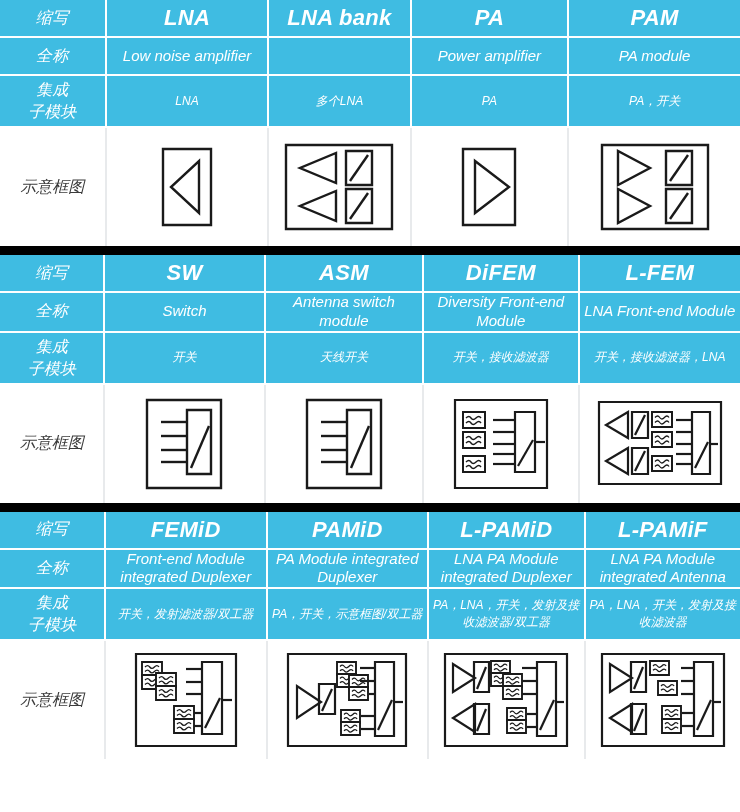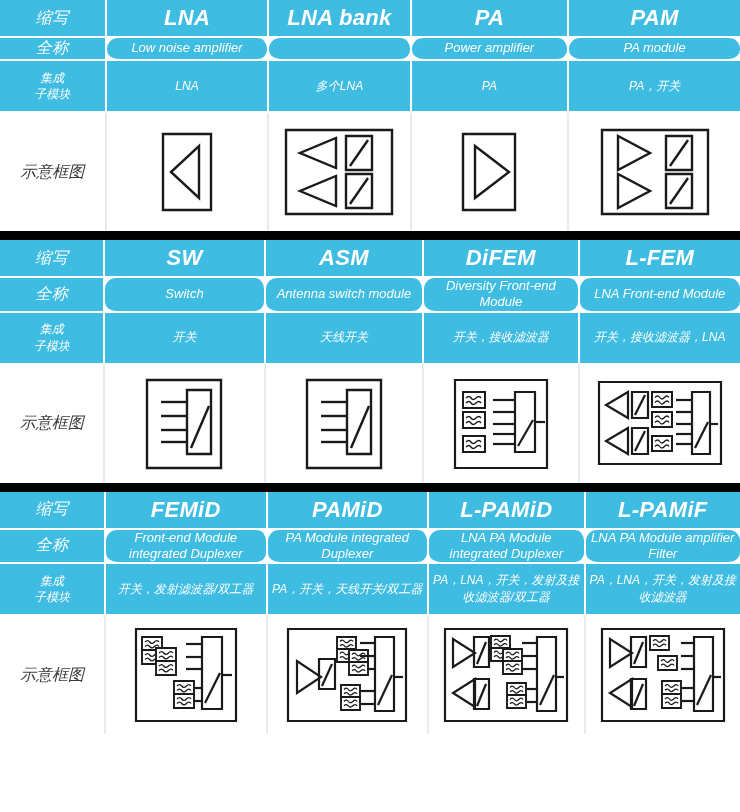--- a/index.html
+++ b/index.html
@@ -29,29 +29,29 @@
     text-align: center;
     padding: 0 4px;
   }
   table.tbl td:last-child { border-right: none; }
   .cyan { background: #3fbce2; color: #ffffff; }
   .white-cell { background: #ffffff; border-bottom: none !important; border-right: 2px solid #e8eaec !important; }
   .white-cell:last-child { border-right: none !important; }
   .lbl-white { background: #ffffff; color: #3b3b3b; border-bottom: none !important; border-right: 2px solid #e8eaec !important; }
 
   .r-abbr { height: 38px; }
-  .r-full { height: 23px; margin-left: 15px; }
+  .r-full { height: 38px; margin-left: 15px; }
   .r-sub  { height: 52px; }
   .r-diag { height: 118px; }
 
   .abbr-label { font-size: 16px; letter-spacing: 0.5px; }
   .abbr-val   { font-size: 22px; font-weight: 700; letter-spacing: 0.3px; }
   .full-label { font-size: 16px; letter-spacing: 0.5px; }
-  .full-val   { font-size: 13px; line-height: 1.25; border-radius: 11px; }
-  .sub-label  { font-size: 12px; line-height: 1.35; }
+  .full-val   { font-size: 15px; line-height: 1.25; }
+  .sub-label  { font-size: 16px; line-height: 1.35; }
   .sub-val    { font-size: 12px; line-height: 1.4; }
   .diag-label { font-size: 16px; color: #3b3b3b; }
 
   .diagwrap { display: flex; align-items: center; justify-content: center; height: 100%; }
   svg.diagram { display: block; }
   svg.diagram * { vector-effect: non-scaling-stroke; }
 </style>
 </head>
 <body>
 
@@ -263,29 +263,29 @@
         <td class="cyan abbr-val" style="width:160px">FEMiD</td>
         <td class="cyan abbr-val" style="width:160px">PAMiD</td>
         <td class="cyan abbr-val" style="width:155px">L-PAMiD</td>
         <td class="cyan abbr-val" style="width:153px">L-PAMiF</td>
       </tr>
       <tr class="r-full">
         <td class="cyan full-label">全称</td>
         <td class="cyan full-val">Front-end Module integrated Duplexer</td>
         <td class="cyan full-val">PA Module integrated Duplexer</td>
         <td class="cyan full-val">LNA PA Module integrated Duplexer</td>
-        <td class="cyan full-val">LNA PA Module amplifier Filter</td>
+        <td class="cyan full-val">LNA PA Module integrated Antenna</td>
       </tr>
       <tr class="r-sub">
         <td class="cyan sub-label">
           <div>集成</div>
           <div>子模块</div>
         </td>
         <td class="cyan sub-val">开关，发射滤波器/双工器</td>
-        <td class="cyan sub-val">PA，开关，天线开关/双工器</td>
+        <td class="cyan sub-val">PA，开关，示意框图/双工器</td>
         <td class="cyan sub-val">PA，LNA，开关，发射及接收滤波器/双工器</td>
         <td class="cyan sub-val">PA，LNA，开关，发射及接收滤波器</td>
       </tr>
       <tr class="r-diag">
         <td class="lbl-white diag-label">示意框图</td>
         <td class="white-cell">
           <div class="diagwrap">
             <svg class="diagram" width="112" height="104" viewBox="0 0 112 104" fill="none" stroke="#1a1a1a" stroke-width="2.2">
               <rect x="6" y="6" width="100" height="92"></rect>
               <g stroke-width="1.9">

